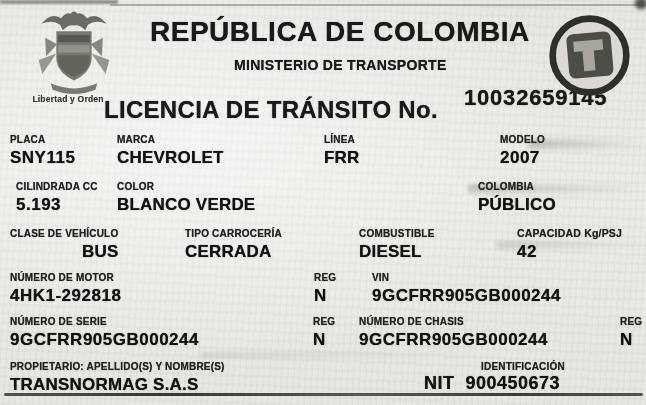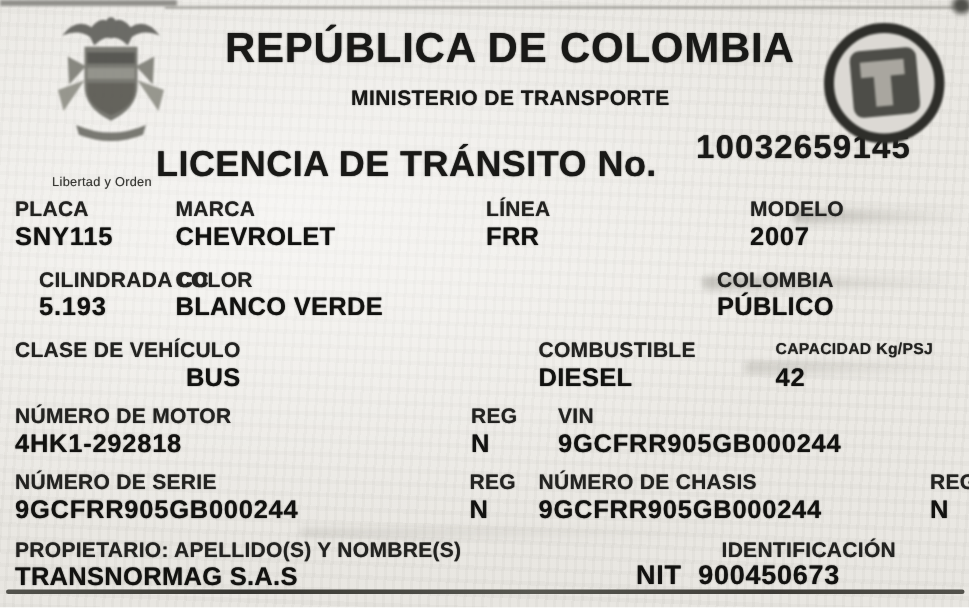--- a/index.html
+++ b/index.html
@@ -10,21 +10,21 @@
     font-family:"Liberation Sans","DejaVu Sans",sans-serif;
     background:
       radial-gradient(ellipse at 30% 35%, rgba(255,255,255,0.55), rgba(255,255,255,0) 60%),
       repeating-linear-gradient(94deg, rgba(120,118,110,0.05) 0 2px, rgba(255,255,255,0) 2px 6px),
       repeating-linear-gradient(2deg, rgba(110,108,100,0.04) 0 3px, rgba(255,255,255,0) 3px 9px),
       linear-gradient(180deg,#e9e7e2 0%,#edebe6 45%,#e8e6e1 100%);
     color:#1d1d1b;
   }
   .content{position:absolute;inset:0;filter:blur(0.3px) contrast(1.04);}
   .lbl{
-    font-size:14px;font-weight:bold;letter-spacing:0.2px;
+    font-size:10px;font-weight:bold;letter-spacing:0.2px;
     color:#272725;line-height:11px;white-space:pre;
     text-shadow:0 0 0.8px rgba(40,40,38,0.75);
   }
   .val{
     font-size:17px;font-weight:bold;letter-spacing:0.2px;
     color:#161614;line-height:19px;margin-top:3px;white-space:pre;
     text-shadow:0 0 0.9px rgba(25,25,22,0.8);
   }
   .val.num{letter-spacing:0.5px;}
   .cell{position:absolute;}
@@ -44,22 +44,22 @@
     text-shadow:0 0 1px rgba(25,25,22,0.85);
     margin-top:12px;
   }
   .lic-num{
     position:absolute;left:464px;top:85px;
     font-size:22px;font-weight:bold;letter-spacing:0.8px;
     text-shadow:0 0 1px rgba(25,25,22,0.85);
   }
   .coat{position:absolute;left:30px;top:7px;width:88px;height:93px;filter:blur(0.6px);}
   .motto{
-    position:absolute;left:18px;top:116px;width:100px;text-align:center;
-    font-size:8.5px;font-weight:400;color:#3c3c38;letter-spacing:0.2px;
+    position:absolute;left:18px;top:94px;width:100px;text-align:center;
+    font-size:8.5px;font-weight:700;color:#3c3c38;letter-spacing:0.2px;
     text-shadow:0 0 0.6px rgba(60,60,55,0.6);
   }
   .seal{position:absolute;left:547px;top:13px;width:85px;height:85px;filter:blur(0.6px);}
   .rule-bottom{
     position:absolute;left:4px;top:393px;width:639px;height:3px;
     background:linear-gradient(90deg,#54544e,#3a3a35 25%,#5a5a53 55%,#403f3a 80%,#55544e);
     filter:blur(0.45px);border-radius:2px;
   }
   .artifact{position:absolute;pointer-events:none;}
   .a-topbar{left:0;top:0;width:118px;height:4px;background:#8e8d89;filter:blur(1px);}
@@ -125,37 +125,41 @@
     </div>
     <div class="cell" style="left:324px;top:134px;">
       <div class="lbl">LÍNEA</div>
       <div class="val">FRR</div>
     </div>
     <div class="cell" style="left:500px;top:134px;width:93px;">
       <div class="lbl">MODELO</div>
       <div class="val num">2007</div>
     </div>
 
-    <div class="cell" style="left:26px;top:181px;">
+    <div class="cell" style="left:16px;top:181px;">
       <div class="lbl">CILINDRADA CC</div>
       <div class="val num">5.193</div>
     </div>
     <div class="cell" style="left:117px;top:181px;">
       <div class="lbl">COLOR</div>
       <div class="val">BLANCO VERDE</div>
     </div>
     <div class="cell" style="left:478px;top:181px;">
       <div class="lbl">COLOMBIA</div>
       <div class="val">PÚBLICO</div>
     </div>
 
     <div class="cell" style="left:10px;top:228px;text-align:right;">
       <div class="lbl">CLASE DE VEHÍCULO</div>
       <div class="val">BUS</div>
     </div>
+    <div class="cell" style="left:185px;top:228px;">
+      <div class="lbl">TIPO CARROCERÍA</div>
+      <div class="val">CERRADA</div>
+    </div>
     <div class="cell" style="left:359px;top:228px;">
       <div class="lbl">COMBUSTIBLE</div>
       <div class="val">DIESEL</div>
     </div>
     <div class="cell" style="left:517px;top:228px;">
       <div class="lbl" style="font-size:10.5px;">CAPACIDAD Kg/PSJ</div>
       <div class="val num">42</div>
     </div>
 
     <div class="cell" style="left:10px;top:272px;">

